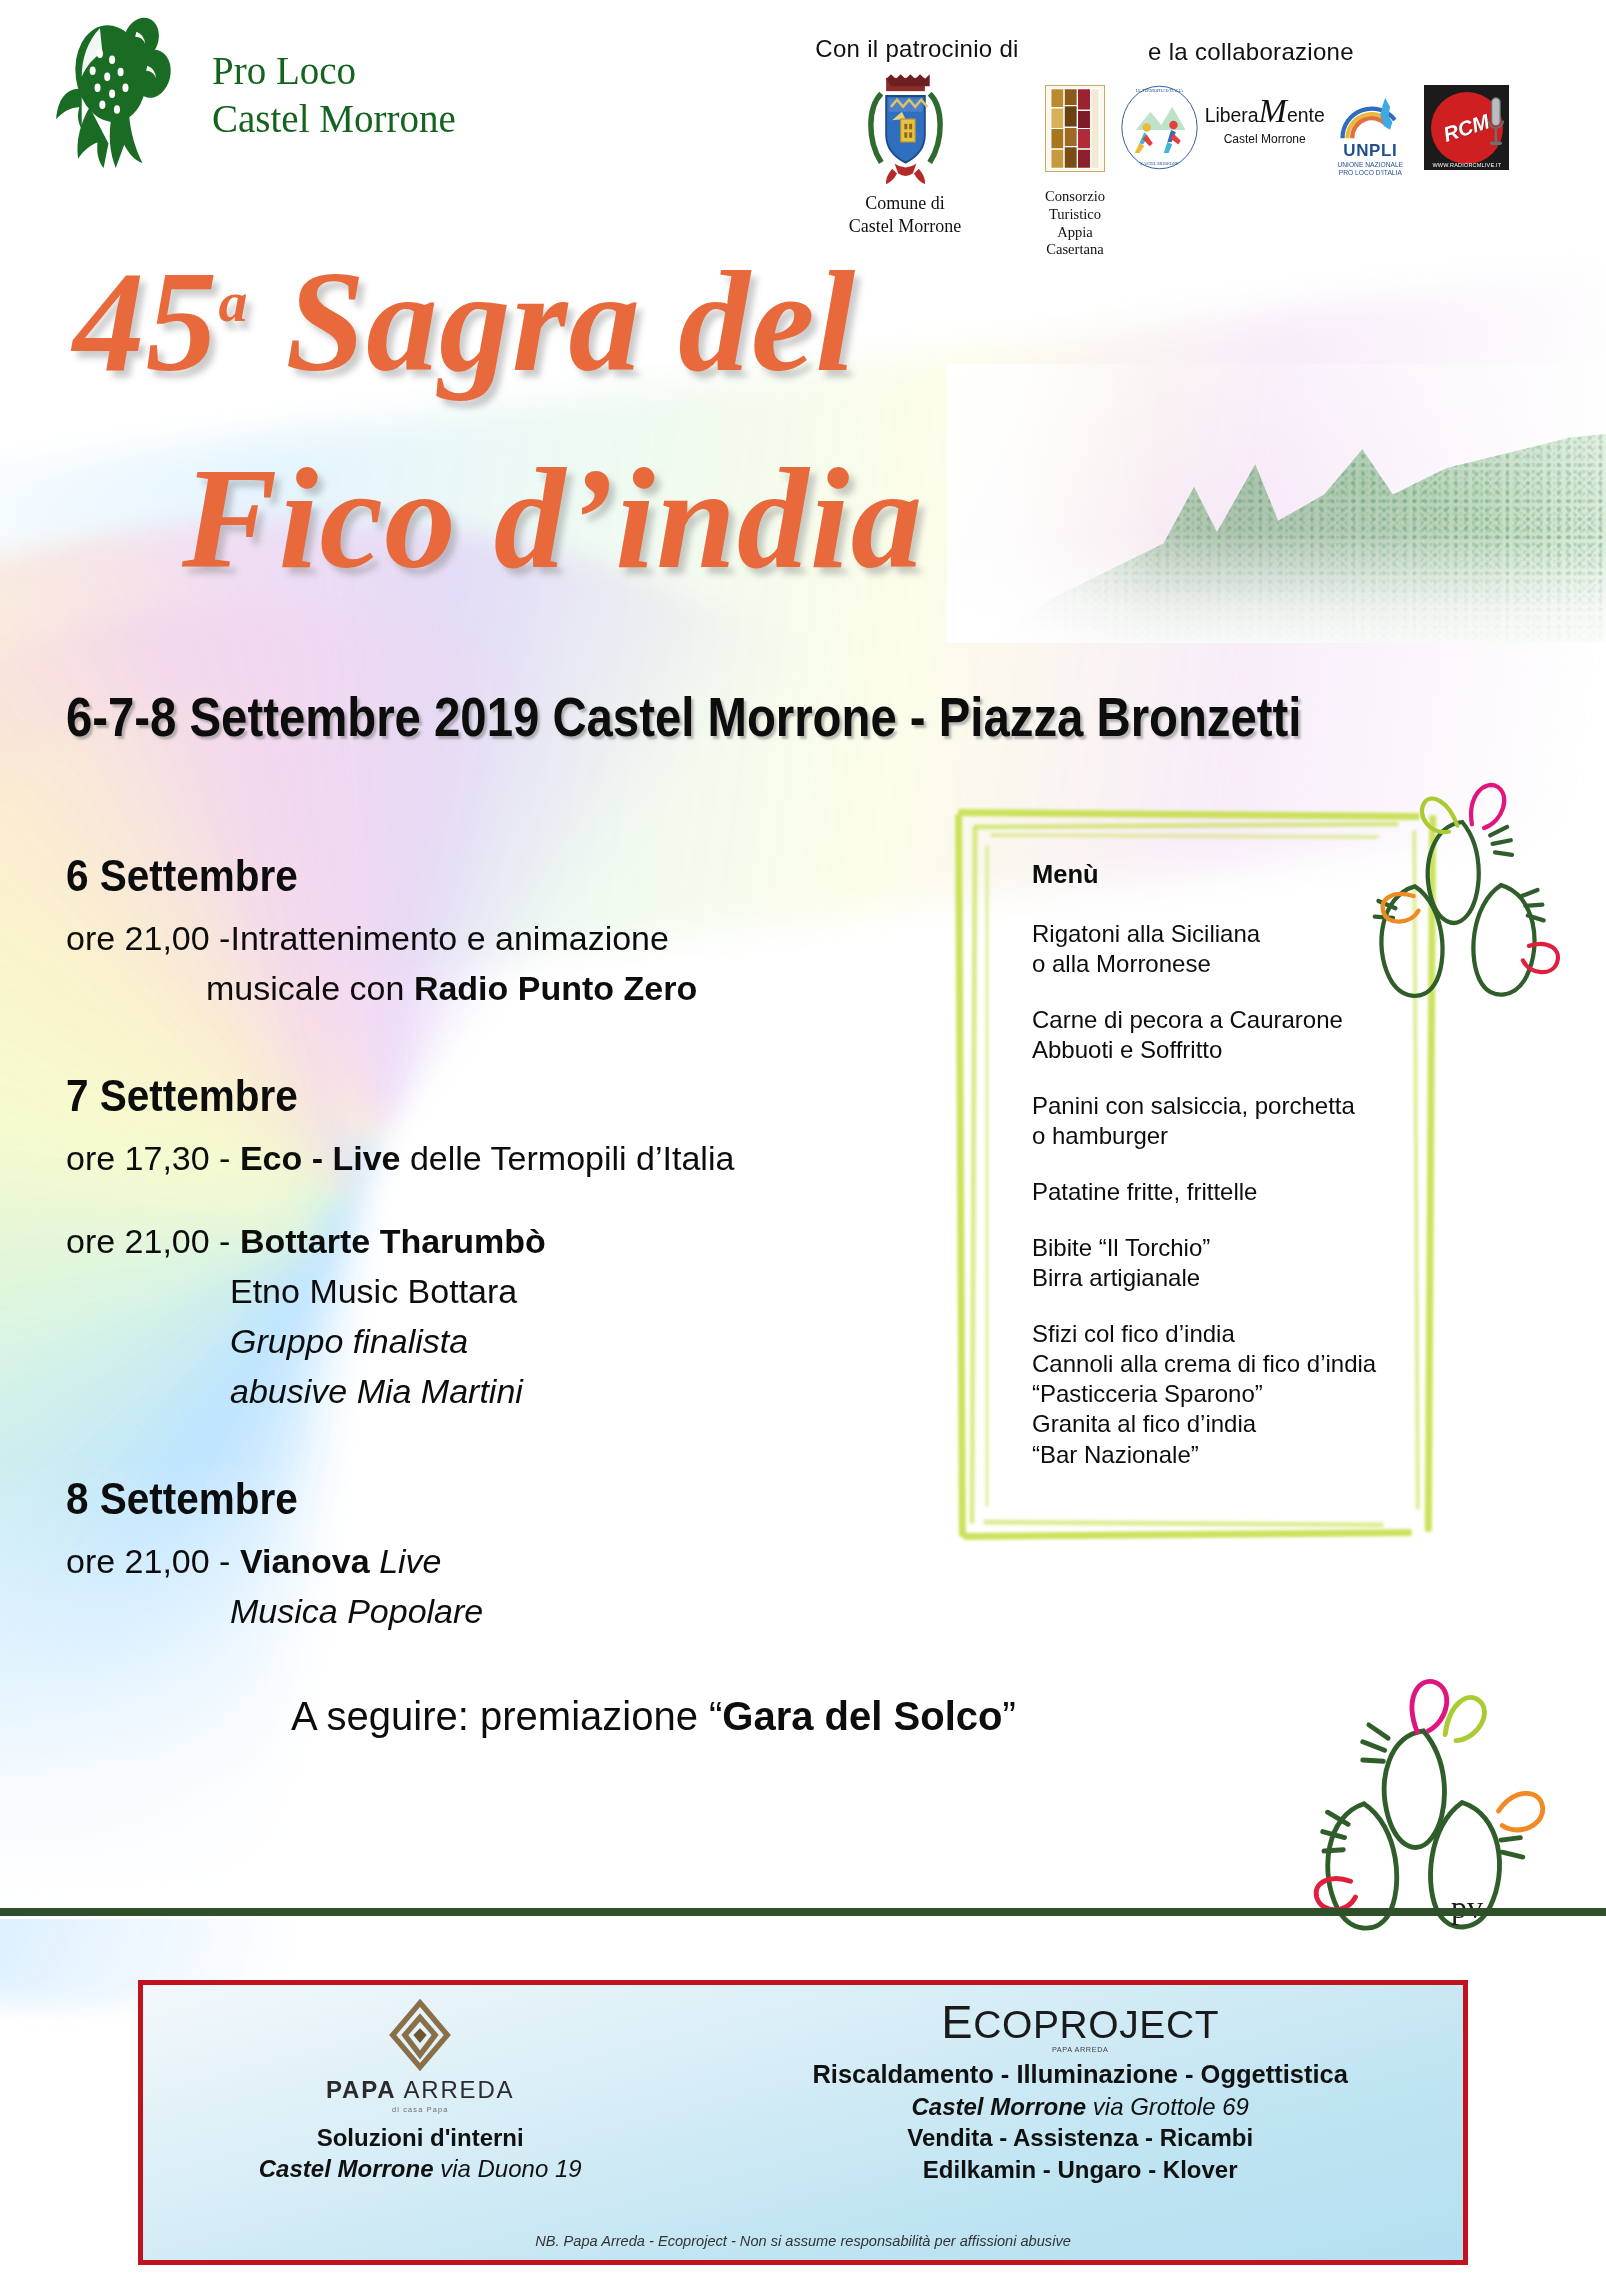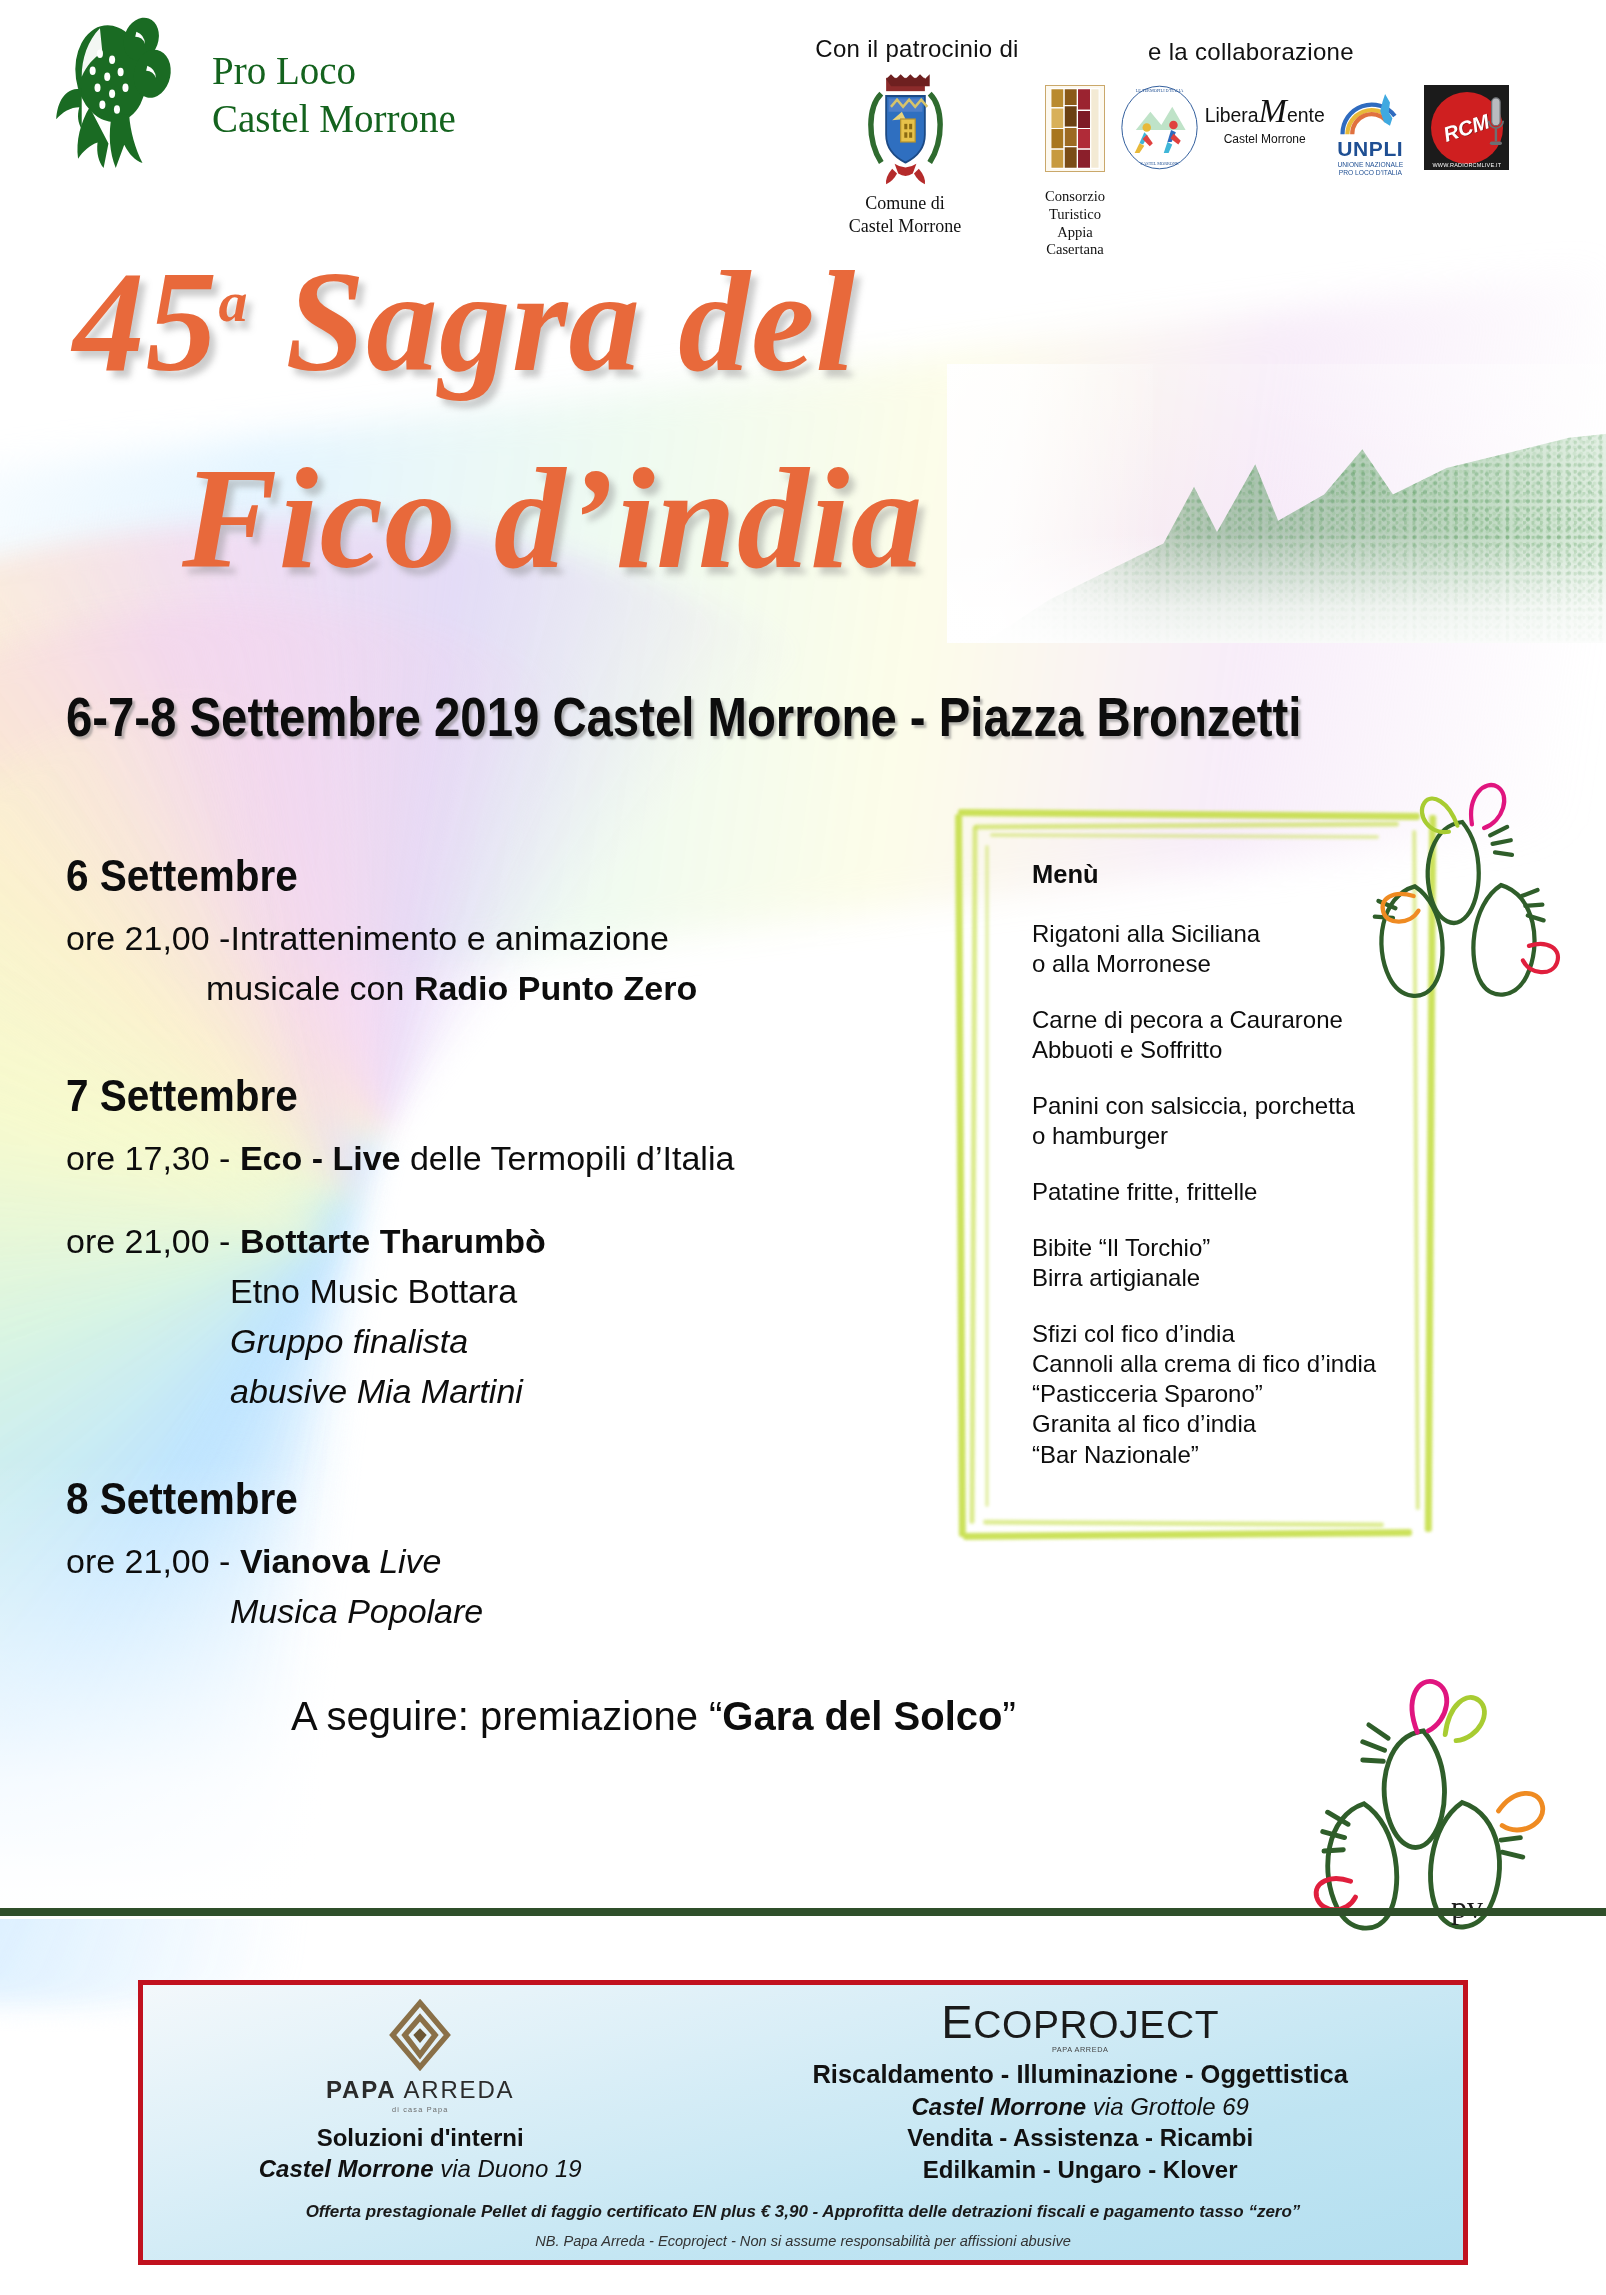--- a/index.html
+++ b/index.html
@@ -129,21 +129,21 @@
   .crest{width:97px;height:115px;margin:0 auto;}
   .crestwrap .ctxt{font-family:"Liberation Serif", serif;font-size:18px;color:#111;line-height:1.25;margin-top:2.4px;}
 
   .logos{position:absolute;left:1045px;top:85px;display:flex;align-items:flex-start;gap:14.6px;}
   .lg{display:flex;flex-direction:column;align-items:center;}
   .lg .cap{font-family:"Liberation Serif", serif;font-size:14.6px;color:#111;line-height:1.22;text-align:center;margin-top:16px;}
 
   .consorzio{width:58px;height:85px;border:1.2px solid #caa86a;background:#fdfaf2;position:relative;overflow:hidden;}
 
   .unpli{width:79px;height:91px;display:flex;flex-direction:column;align-items:center;justify-content:flex-end;}
-  .unpli .word{color:#1f4f93;font-weight:bold;font-size:21px;letter-spacing:0.6px;line-height:1;}
+  .unpli .word{color:#1f4f93;font-weight:bold;font-size:17px;letter-spacing:0.6px;line-height:1;}
   .unpli .sub{color:#1f4f93;font-size:6.7px;line-height:1.1;text-align:center;margin-top:1.8px;}
 
   .rcm{width:85px;height:85px;background:#1b1b1b;position:relative;overflow:hidden;display:flex;align-items:center;justify-content:center;}
   .rcm .disc{width:72px;height:72px;border-radius:50%;background:#cf1f20;display:flex;align-items:center;justify-content:center;}
   .rcm .rtxt{color:#fff;font-style:italic;font-weight:bold;font-size:20.6px;transform:rotate(-18deg);text-shadow:0.6px 0.6px 0 #7a0d0e;}
   .rcm .url{position:absolute;bottom:2.4px;left:0;right:0;text-align:center;color:#fff;font-size:5.5px;letter-spacing:0.2px;}
 
   .liberamente{width:103px;height:73px;display:flex;flex-direction:column;align-items:center;justify-content:center;}
   .liberamente .l1{font-size:19.4px;color:#111;display:flex;align-items:baseline;}
   .liberamente .l1 .big{font-style:italic;font-size:34px;font-family:"Liberation Serif",serif;line-height:.8;}
@@ -587,18 +587,17 @@
 
     <div class="ad-right">
       <div class="eco-logo"><span class="e">E</span><span>COPROJECT</span></div>
       <div class="eco-sub">PAPA ARREDA</div>
       <div class="eco-l1">Riscaldamento - Illuminazione - Oggettistica</div>
       <div class="eco-l2"><b>Castel Morrone</b><i>  via Grottole 69</i></div>
       <div class="eco-l3">Vendita - Assistenza - Ricambi</div>
       <div class="eco-l4">Edilkamin - Ungaro - Klover</div>
     </div>
 
-    <div class="ad-offer">Offerta prestagionale Pellet di faggio certificato EN plus € 3,90  -  Approfitta delle detrazioni fiscali e pagamento tasso “zero”</div>
     <div class="ad-nb">NB. Papa Arreda - Ecoproject   - Non si assume responsabilità  per affissioni abusive</div>
   </div>
 
 </div>
 
 
 </body></html>

